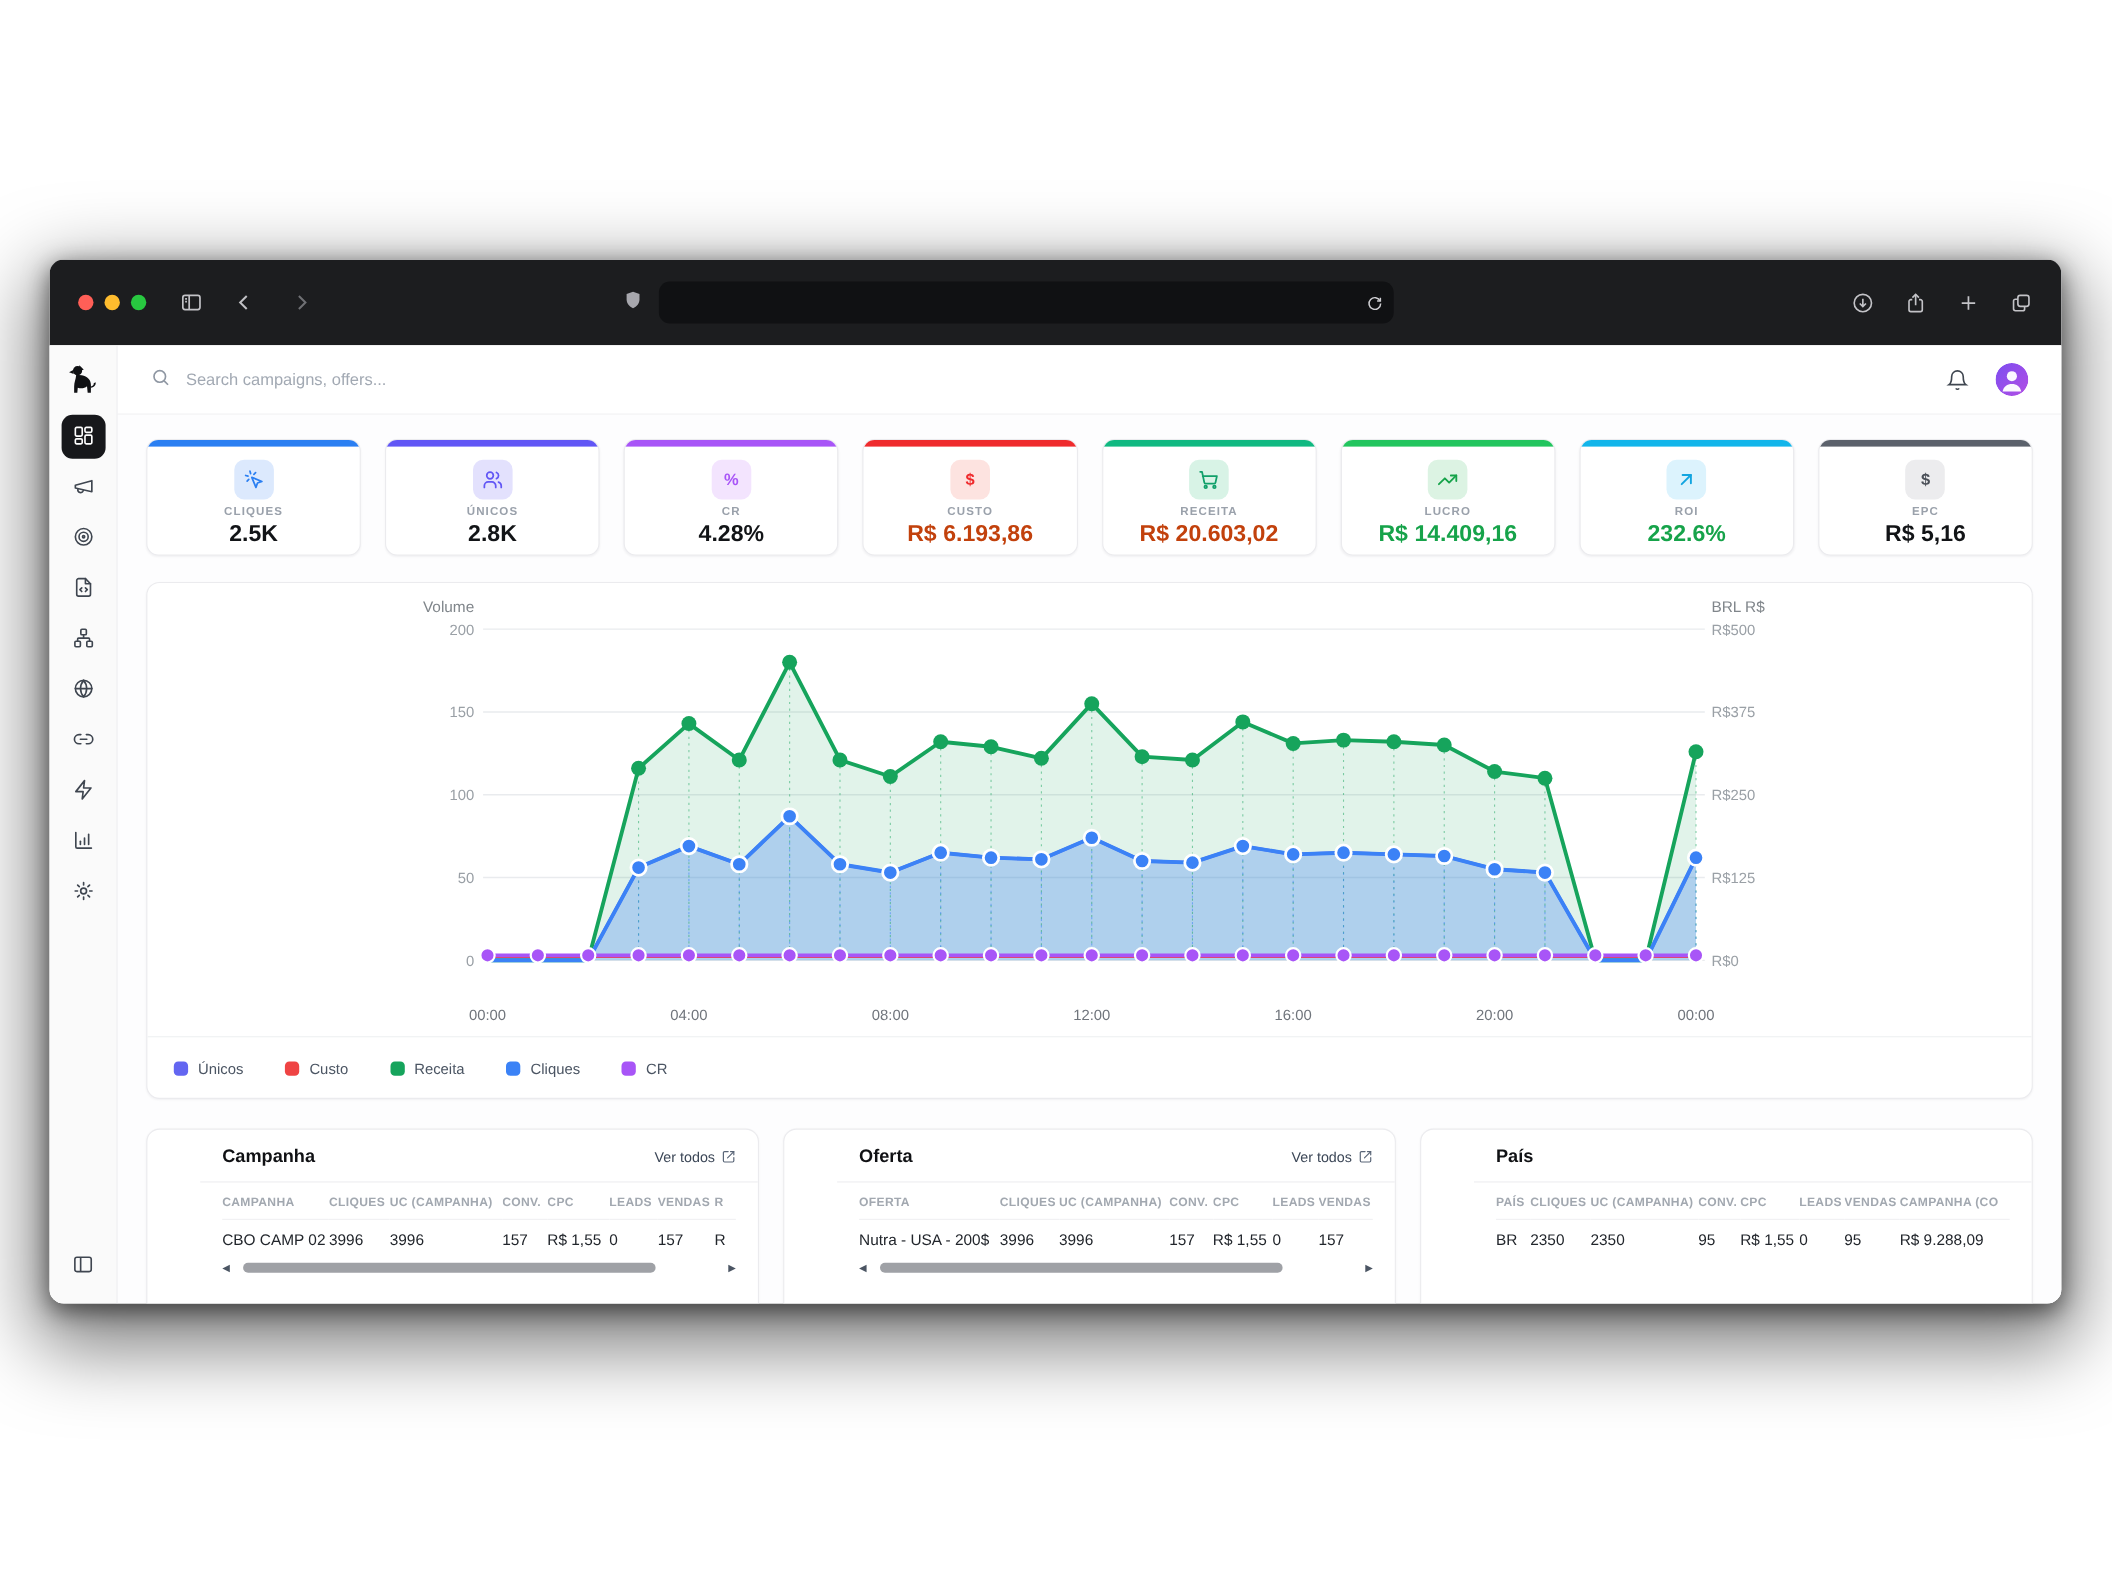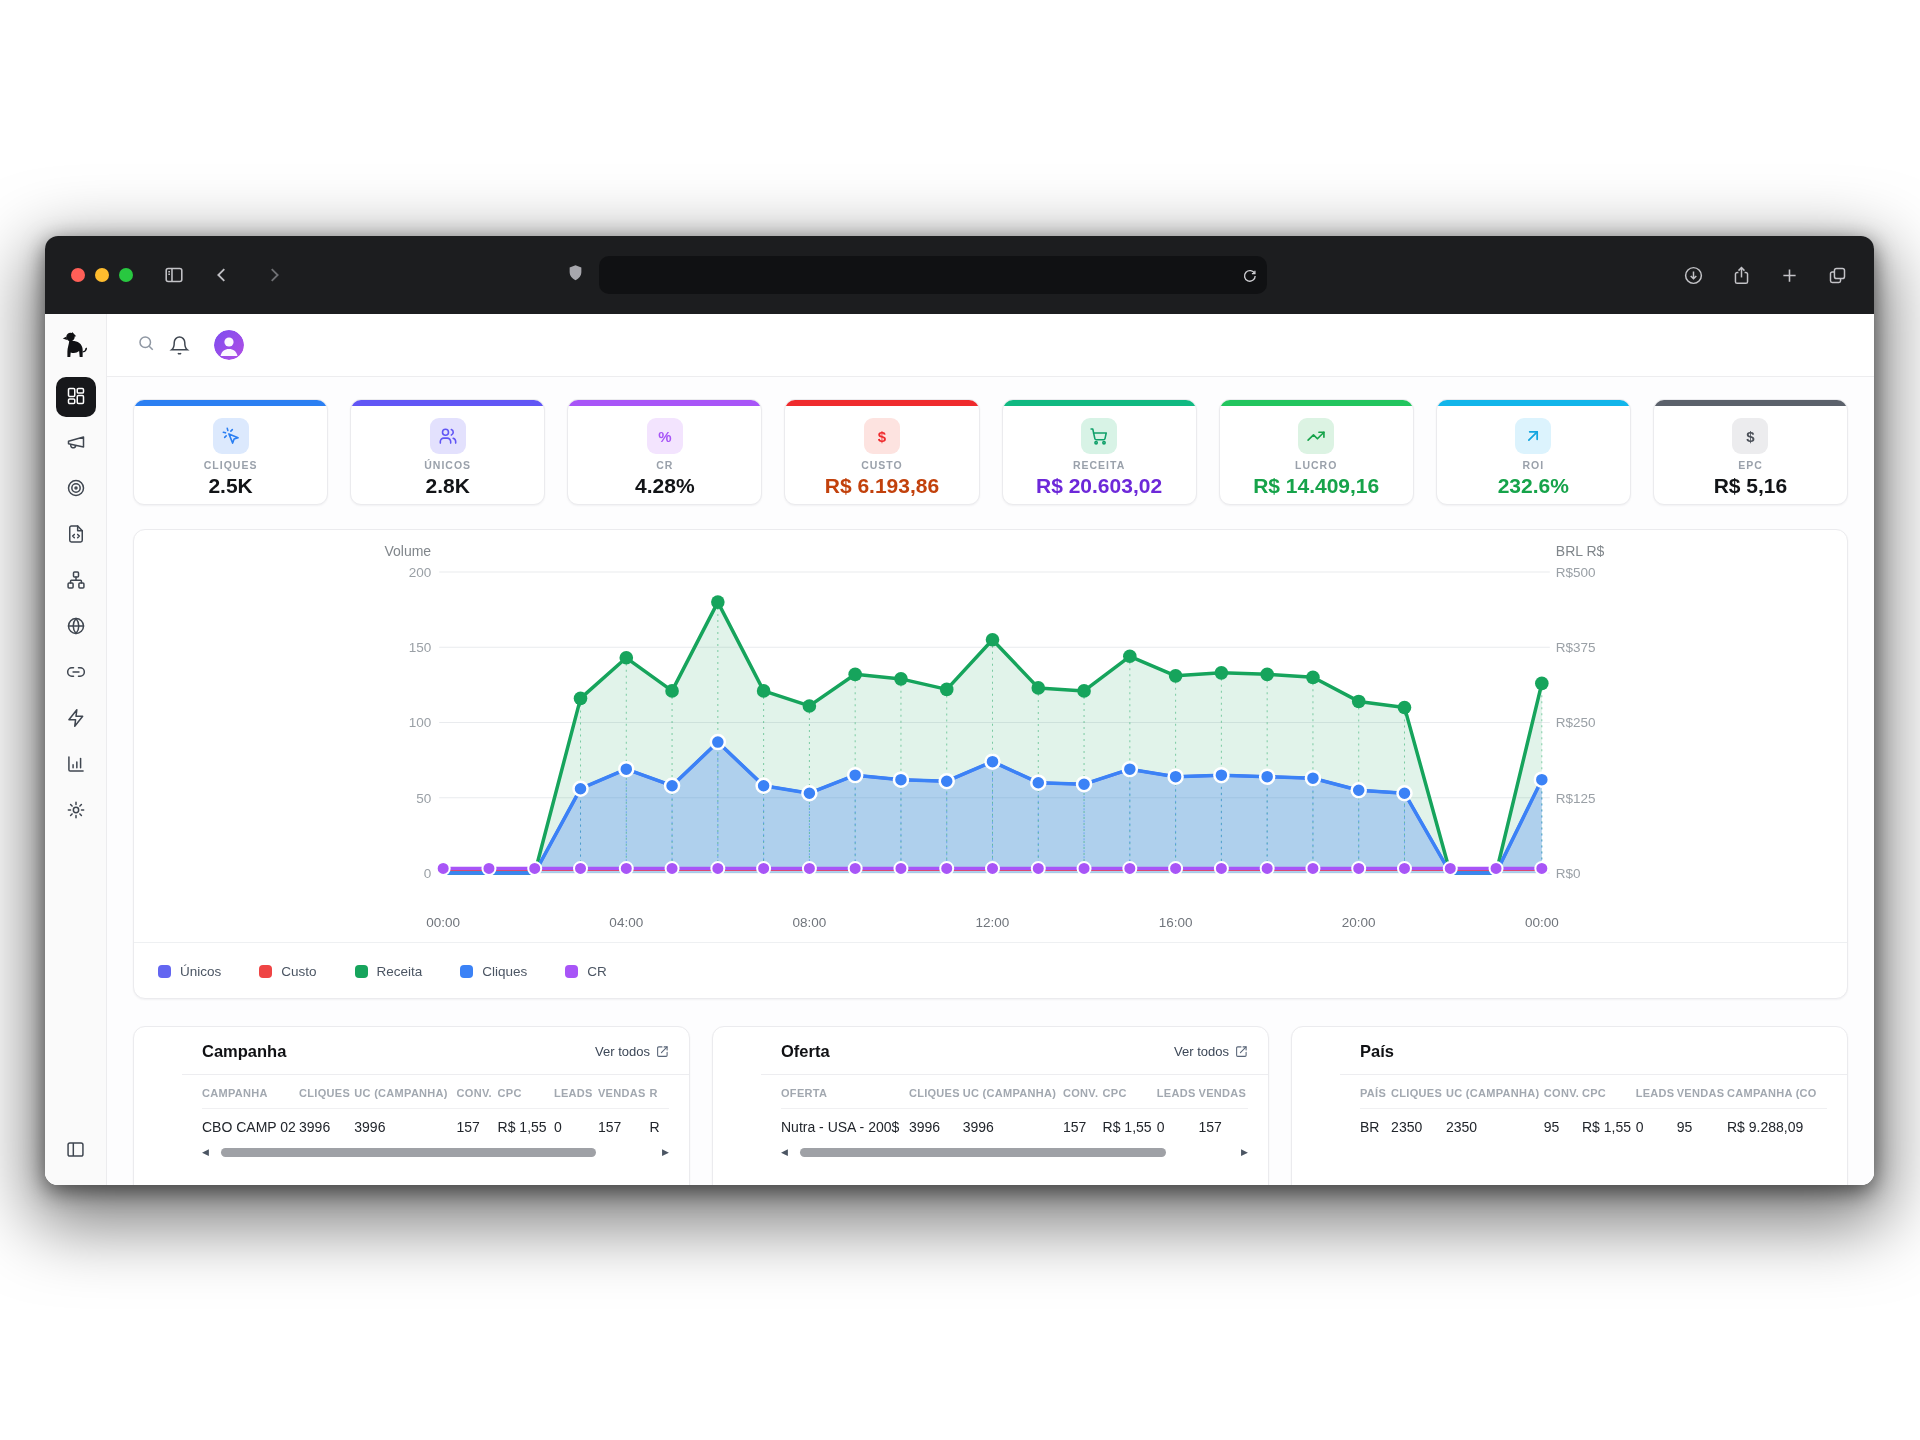--- a/index.html
+++ b/index.html
@@ -255,20 +255,21 @@
       </aside>
 
       <div class="main">
         <header class="topbar">
           <span>
             <svg width="18" height="18" viewBox="0 0 24 24" fill="none" stroke="#8f97a3" stroke-width="2">
               <circle cx="11" cy="11" r="7"></circle>
                 <line x1="16.3" y1="16.3" x2="21" y2="21"></line>
             </svg>
           </span>
+          <input class="search-input" type="text" placeholder="Search campaigns, offers..." style="">
           <div class="topbar-right">
             <button class="tb-btn" style="color:#3f4650">
               <svg width="21" height="21" viewBox="0 0 24 24" fill="none" stroke="currentColor" stroke-width="1.7">
                 <path d="M18 8.4a6 6 0 0 0-12 0c0 6.6-2.7 8.4-2.7 8.4h17.4S18 15 18 8.4"></path>
                 <path d="M13.7 20.6a2 2 0 0 1-3.4 0"></path>
               </svg>
             </button>
             <button class="avatar">
               <svg width="30" height="30" viewBox="0 0 30 30">
                 <defs>
@@ -344,21 +345,21 @@
                 <div class="kpi-chip" style="background:#d8f3e6;color:#10a06a">
                   <span style="display:grid;place-items:center;">
                     <svg width="20" height="20" viewBox="0 0 24 24" fill="none" stroke="currentColor" stroke-width="1.9" stroke-linecap="round" stroke-linejoin="round">
                       <circle cx="8.5" cy="20" r="1.4"></circle>
                       <circle cx="18" cy="20" r="1.4"></circle>
                       <path d="M2.5 3.5h2l2.5 11.6a1.8 1.8 0 0 0 1.8 1.4h8.6a1.8 1.8 0 0 0 1.8-1.4l1.5-6.8H5.3"></path>
                     </svg>
                   </span>
                 </div>
                 <div class="kpi-label">RECEITA</div>
-                <div class="kpi-value" style="color:#6d28d9">R$ 20.603,02</div>
+                <div class="kpi-value" style="color:#c2410c">R$ 20.603,02</div>
               </div>
               <div class="kpi-card">
                 <div class="kpi-top" style="background:#22c55e"></div>
                 <div class="kpi-chip" style="background:#dcf3e3;color:#16a34a">
                   <span style="display:grid;place-items:center;">
                     <svg width="20" height="20" viewBox="0 0 24 24" fill="none" stroke="currentColor" stroke-width="2" stroke-linecap="round" stroke-linejoin="round">
                       <path d="M21.5 7.5 13.7 15.3 9 10.6 2.5 17"></path>
                       <path d="M15.5 7.5h6v6"></path>
                     </svg>
                   </span>

